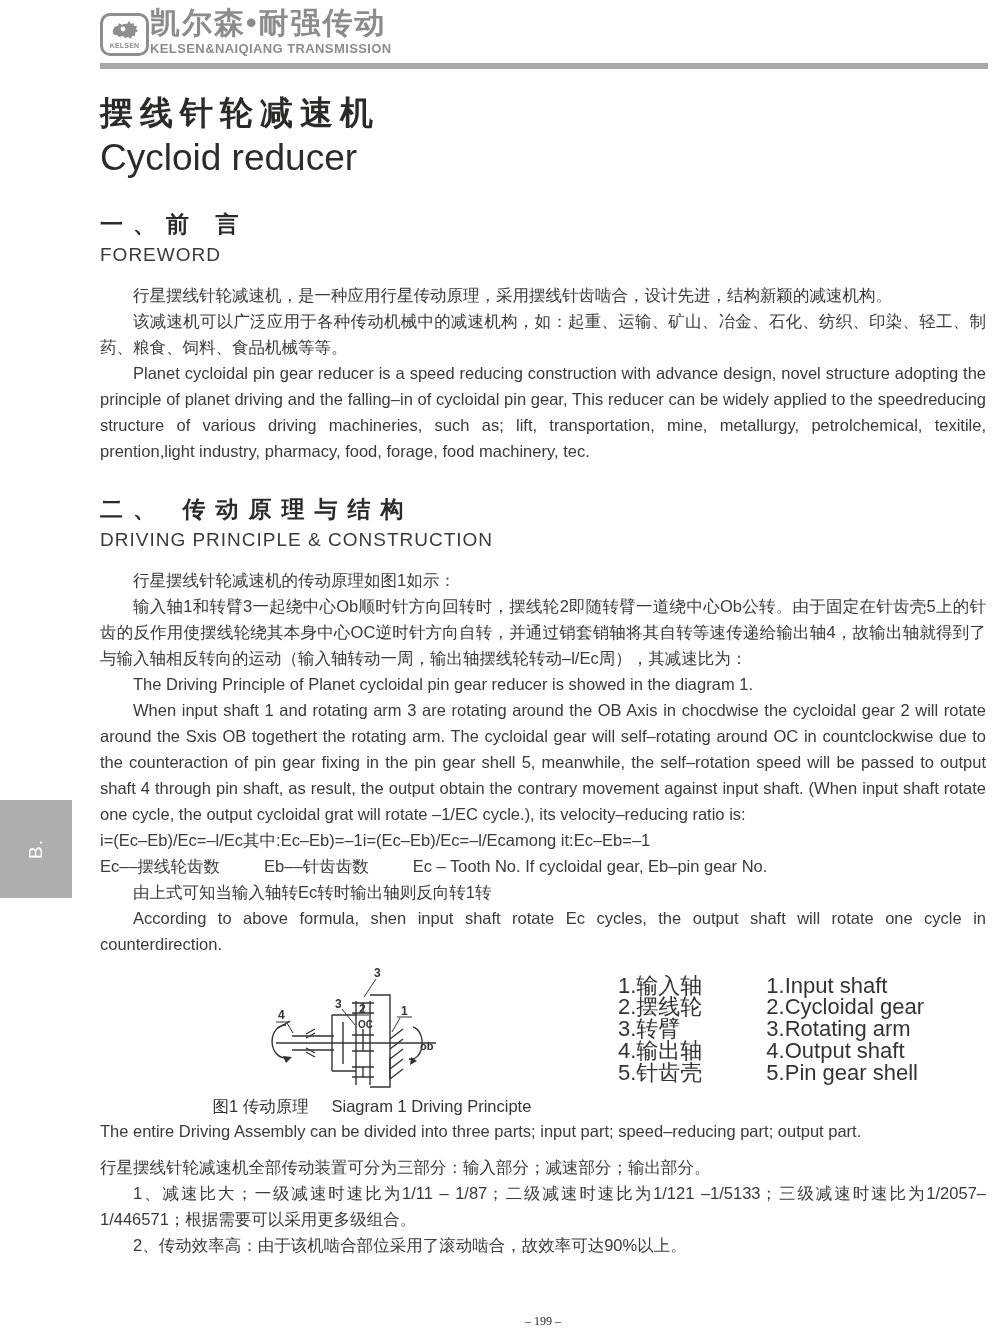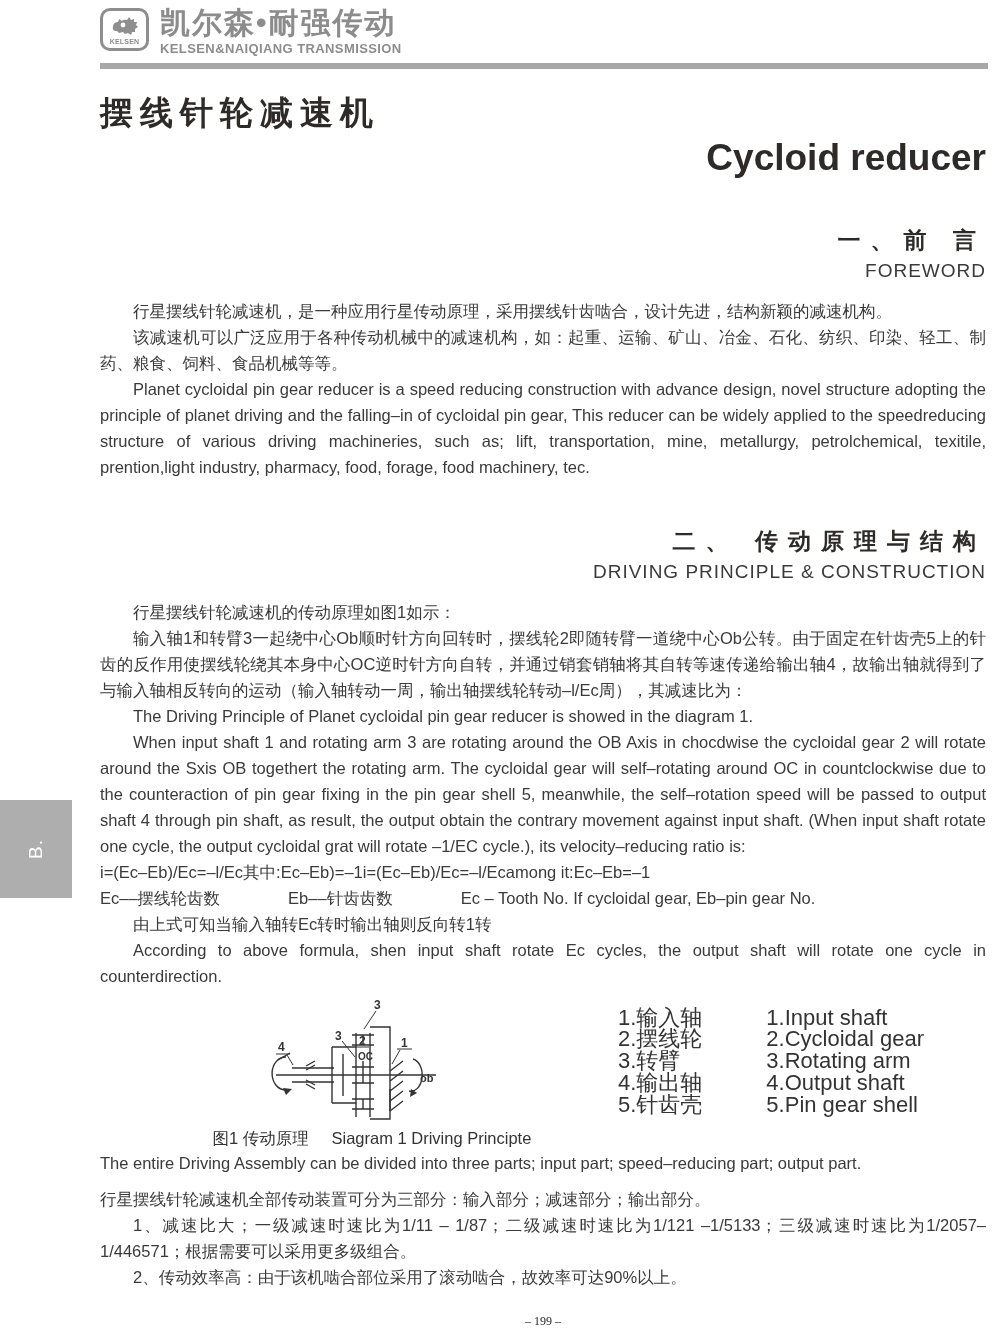--- a/index.html
+++ b/index.html
@@ -6,41 +6,41 @@
   html,body { width:1000px; }
   body {
     height:1341px;
     font-family:"Liberation Sans", sans-serif;
     background:#ffffff;
     color:#3a3a3a;
     position:relative;
     overflow:hidden;
   }
   
-  .header { display:flex; align-items:flex-start; gap:11px; padding:8px 0 0 100px; }
+  .header { display:flex; align-items:flex-end; gap:1px; padding:8px 0 0 100px; }
   .logo-box {
     width:49px; height:43px; border:3px solid #8e8e8e; border-radius:10px;
     display:flex; flex-direction:column; align-items:center; justify-content:center;
     flex:0 0 auto;
   }
   .logo-kelsen { font-size:7px; font-weight:bold; color:#8e8e8e; letter-spacing:.2px; line-height:1; margin-top:1px; }
   .brand-cn { font-size:30px; font-weight:bold; color:#8c8c8c; letter-spacing:2px; line-height:1.02; }
   .brand-en { font-size:13px; font-weight:bold; color:#8c8c8c; letter-spacing:.4px; margin-top:2px; }
   .divider { margin:7px 0 0 100px; width:888px; height:6px; background:#a8a8a8; }
   
   .content { margin-left:100px; width:886px; }
   .title-cn { margin-top:22px; text-align:left; font-size:33px; font-weight:bold; letter-spacing:7px; color:#2e2a28; }
-  .title-en { text-align:right; font-size:37px; font-weight:bold; color:#2e2a28; margin-top:1px; }
-  .sec { margin-top:46px; margin-bottom:16px; text-align:right; }
+  .title-en { text-align:left; font-size:37px; font-weight:normal; color:#2e2a28; margin-top:1px; }
+  .sec { margin-top:30px; margin-bottom:16px; text-align:left; }
   .sec-cn { font-size:23px; font-weight:bold; letter-spacing:10px; color:#2e2a28; }
   .sec-en { font-size:19px; letter-spacing:1px; color:#3a3a3a; margin-top:4px; }
   p, .formula-row, .defs-row { font-size:16.5px; line-height:26px; text-align:justify; }
   .ind { text-indent:2em; }
   .formula-row { display:flex; text-align:left; }
-  .defs-row { display:flex; gap:68px; text-align:center; }
+  .defs-row { display:flex; gap:44px; text-align:center; }
   
   .fig-row { display:flex; margin-top:8px; }
   .diagram-wrap { margin-left:104px; width:336px; flex:0 0 auto; }
   .diagram-svg { display:block; margin:0 auto; width:208px; height:125px; }
   .fig-caption { text-align:center; font-size:16.5px; margin-top:6px; white-space:nowrap; color:#333; }
   .fig-caption .cap-en { margin-left:18px; }
   .legend { display:flex; gap:64px; margin-left:78px; margin-top:10px; font-size:22px; line-height:21.8px; color:#333; }
   .legend div { white-space:nowrap; }
   
   .char-p { margin:0; }

